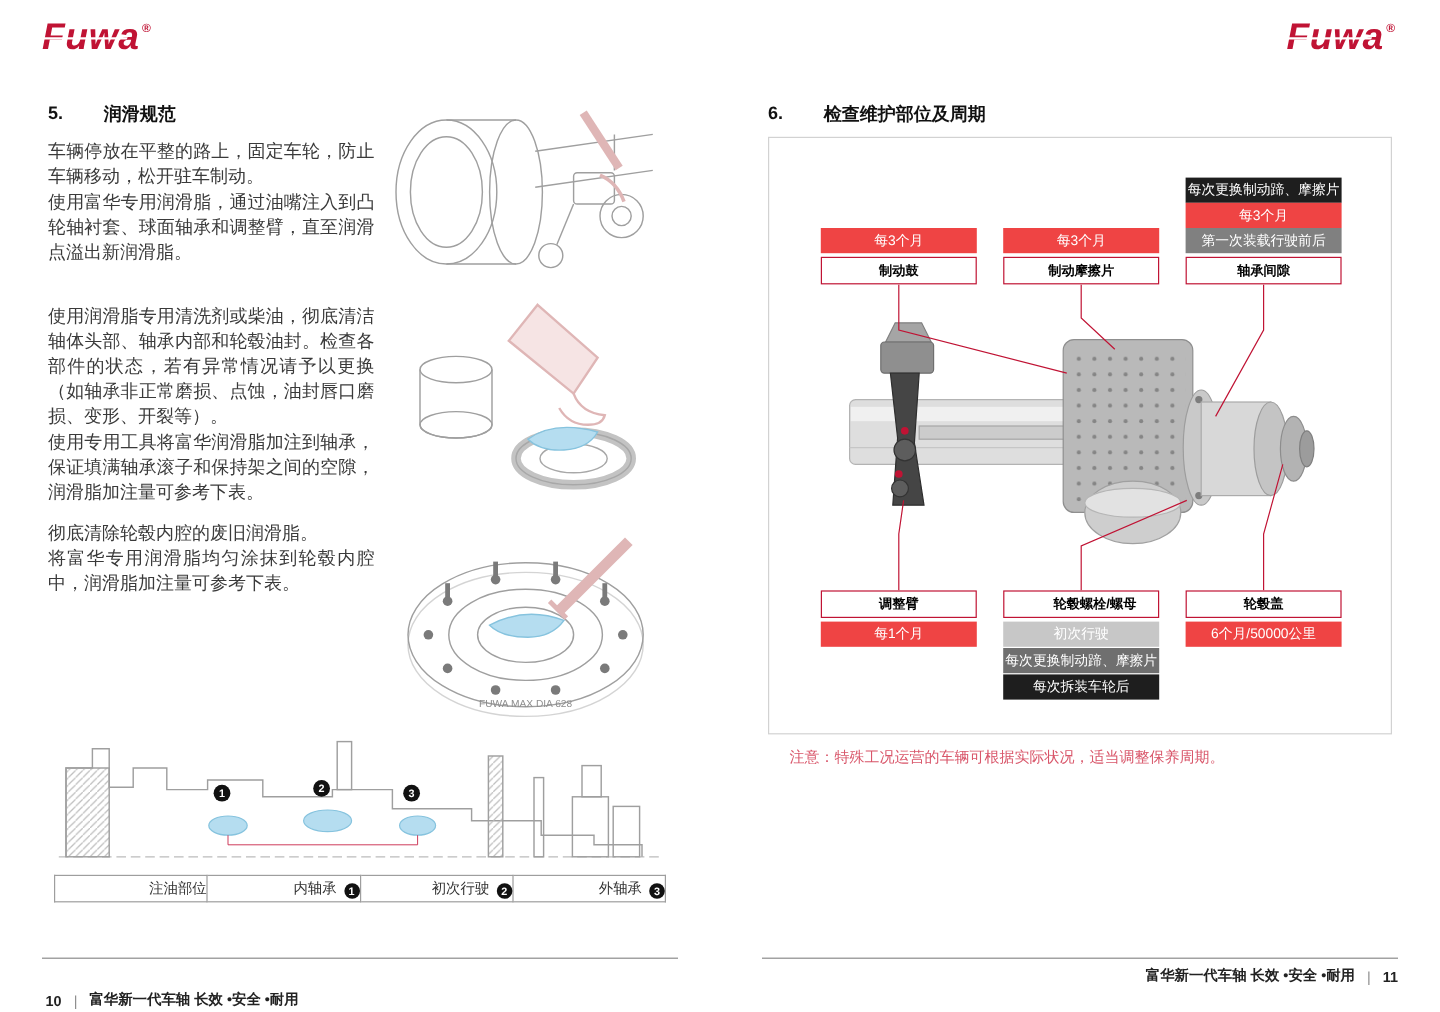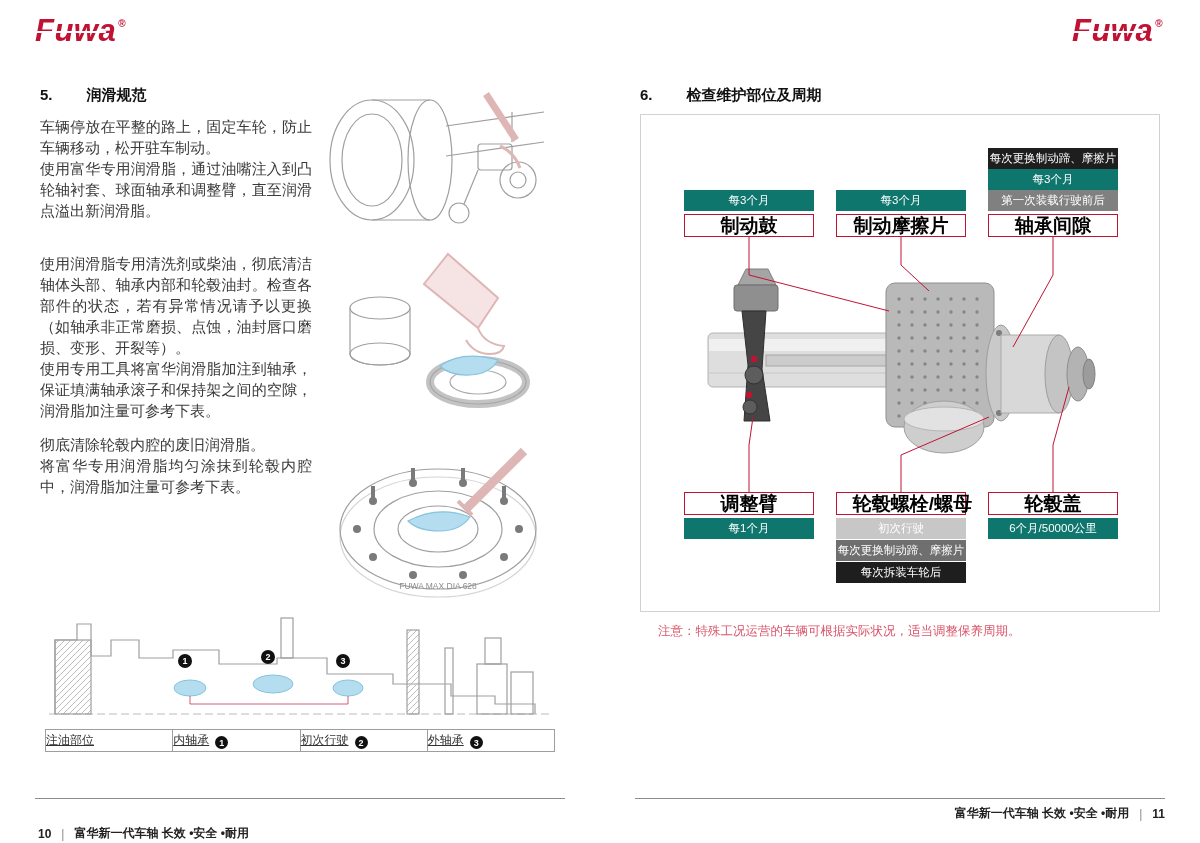--- a/index.html
+++ b/index.html
@@ -19,43 +19,43 @@
   
   .para { position:absolute; width:272px; font-size:15px; line-height:21px; text-align:justify; color:#3a3a3a; }
   .para p { margin:0; }
 
   
   .illus { position:absolute; }
   .illus svg { display:block; width:100%; height:100%; }
 
   
   .oil-table { position:absolute; border-collapse:collapse; table-layout:fixed; width:510px; }
-  .oil-table td { border:1px solid #9e9e9e; height:22px; text-align:left; font-size:12px; color:#333; font-weight:normal;text-decoration:underline; }
+  .oil-table td { border:1px solid #9e9e9e; height:22px; text-align:right; font-size:12px; color:#333; font-weight:normal; }
   .tmark { display:inline-flex; width:13px; height:13px; border-radius:50%; background:#111; color:#fff;
            font-size:9px; font-weight:bold; align-items:center; justify-content:center; margin-left:6px; vertical-align:-2px; }
   .marker { position:absolute; width:14px; height:14px; border-radius:50%; background:#111; color:#fff;
             font-size:9px; font-weight:bold; display:flex; align-items:center; justify-content:center; z-index:3; }
 
   
   .hline { position:absolute; top:798px; height:1px; background:#8c8c8c; }
   .pfoot { position:absolute; top:805px; font-size:12px; font-weight:bold; color:#222; display:flex; gap:10px; align-items:center; }
   .pfoot .sep { color:#8c8c8c; font-weight:normal; }
 
   
   .diagram-box { position:absolute; left:640px; top:114px; width:520px; height:498px; border:1px solid #d2d2d2; background:#fff; }
   .connectors { position:absolute; left:0; top:0; width:520px; height:498px; z-index:2; pointer-events:none; }
   .axle-wrap { position:absolute; left:45px; top:140px; width:440px; height:240px; z-index:1; }
   .axle-wrap svg { width:100%; height:100%; display:block; }
 
   .red-box { position:absolute; width:130px; height:23px; border:1px solid #c01334; background:#fff; color:#000;
-             font-weight:bold; font-size:19px; display:flex; align-items:center; justify-content:center;
+             font-weight:bold; font-size:11px; display:flex; align-items:center; justify-content:center;
              white-space:nowrap; z-index:3; }
   .bar { position:absolute; width:130px; height:21px; color:#fff; font-size:11.5px; display:flex; align-items:center;
          justify-content:center; white-space:nowrap; overflow:hidden; z-index:3; }
-  .bar.gray  { background:#0f766e; }
+  .bar.gray  { background:#ef4444; }
   .bar.mgray { background:#808080; }
   .bar.lgray { background:#c7c7c7; }
   .bar.dgray { background:#6f6f6f; }
   .bar.black { background:#1e1e1e; }
 
   .note { position:absolute; left:658px; top:623px; font-size:12.5px; color:#d9566a; font-weight:normal; }
 </style>
 </head>
 <body>
 

